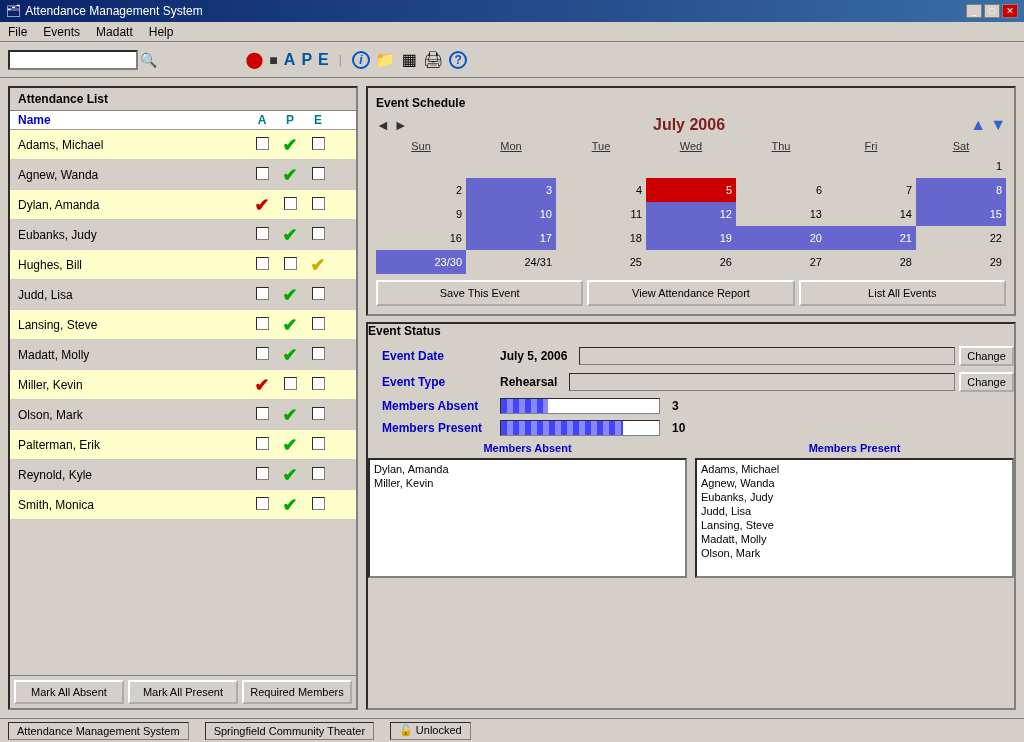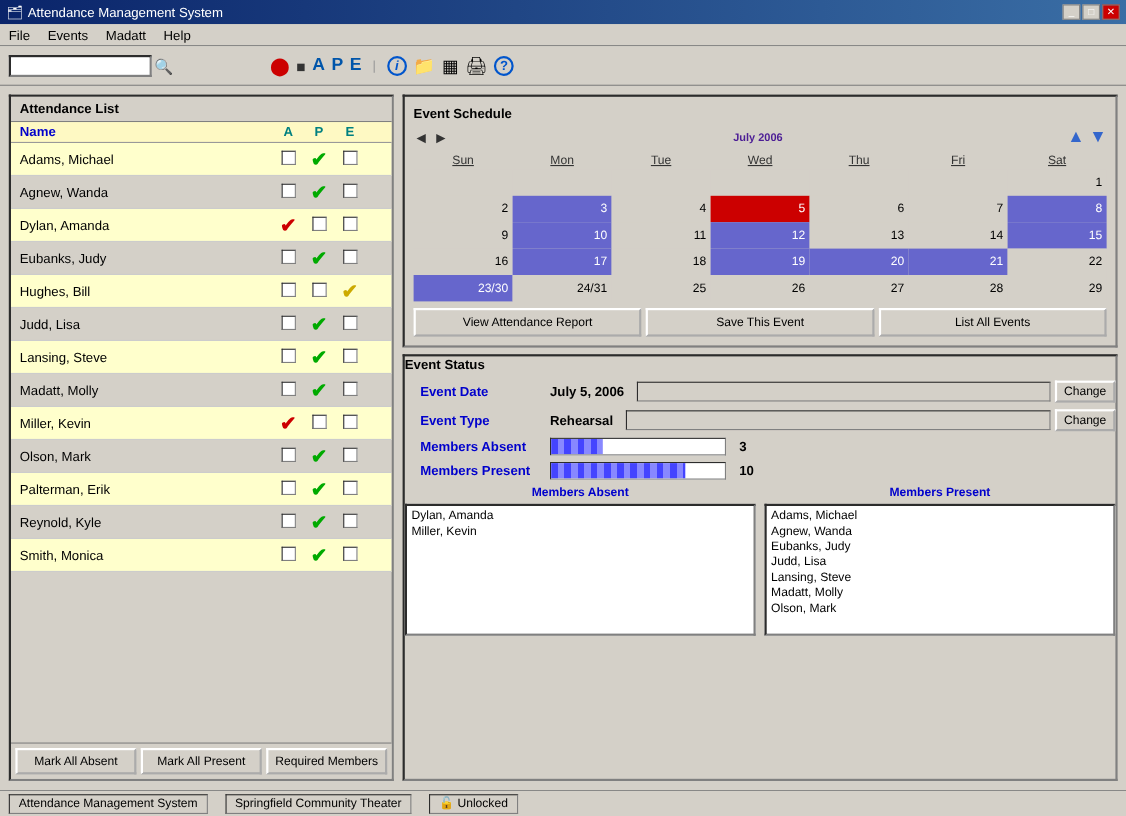--- a/index.html
+++ b/index.html
@@ -73,21 +73,21 @@
       background: #d4d0c8;
       padding: 4px 8px;
       font-weight: bold;
       font-size: 12px;
       border-bottom: 1px solid #808080;
     }
     .attendance-table-header {
       display: grid;
       grid-template-columns: 1fr 28px 28px 28px 16px;
       padding: 2px 8px;
-      background: #fef9c3;
+      background: #ffffff;
       border-bottom: 1px solid #999;
     }
     .col-name { color: #0000cc; font-weight: bold; }
     .col-ape { color: #008080; font-weight: bold; text-align: center; }
 
     .attendance-list {
       flex: 1;
       overflow-y: auto;
     }
     .attendance-row {
@@ -130,21 +130,21 @@
     
     .event-schedule {
       background: #d4d0c8;
       border: 2px inset #808080;
       padding: 8px;
     }
     .schedule-header { font-weight: bold; margin-bottom: 6px; }
     .calendar-nav { display: flex; justify-content: space-between; align-items: center; margin-bottom: 4px; }
     .cal-nav-left { display: flex; gap: 4px; }
     .cal-nav-btn { cursor: pointer; font-size: 14px; color: #333; }
-    .cal-month { color: #4c1d95; font-weight: bold; text-align: center; font-size: 10px; }
+    .cal-month { color: #7f1d1d; font-weight: bold; text-align: center; font-size: 16px; }
     .cal-nav-right { display: flex; gap: 4px; }
     .cal-up-down { cursor: pointer; font-size: 12px; }
 
     .calendar-grid {
       width: 100%;
       border-collapse: collapse;
     }
     .calendar-grid th {
       text-align: center; padding: 2px 4px; font-size: 11px; color: #333;
       font-weight: normal;
@@ -470,22 +470,22 @@
             <td class="cal-normal">24/31</td>
             <td class="cal-normal">25</td>
             <td class="cal-normal">26</td>
             <td class="cal-normal">27</td>
             <td class="cal-normal">28</td>
             <td class="cal-normal">29</td>
           </tr>
         </tbody>
       </table>
       <div class="schedule-buttons">
+        <button class="sched-btn">Save This Event</button>
         <button class="sched-btn">View Attendance Report</button>
-        <button class="sched-btn">Save This Event</button>
         <button class="sched-btn">List All Events</button>
       </div>
     </div>
 
     <div class="event-status">
       <div class="status-header">Event Status</div>
 
       <div class="status-row">
         <span class="status-label">Event Date</span>
         <div class="status-input-area">

